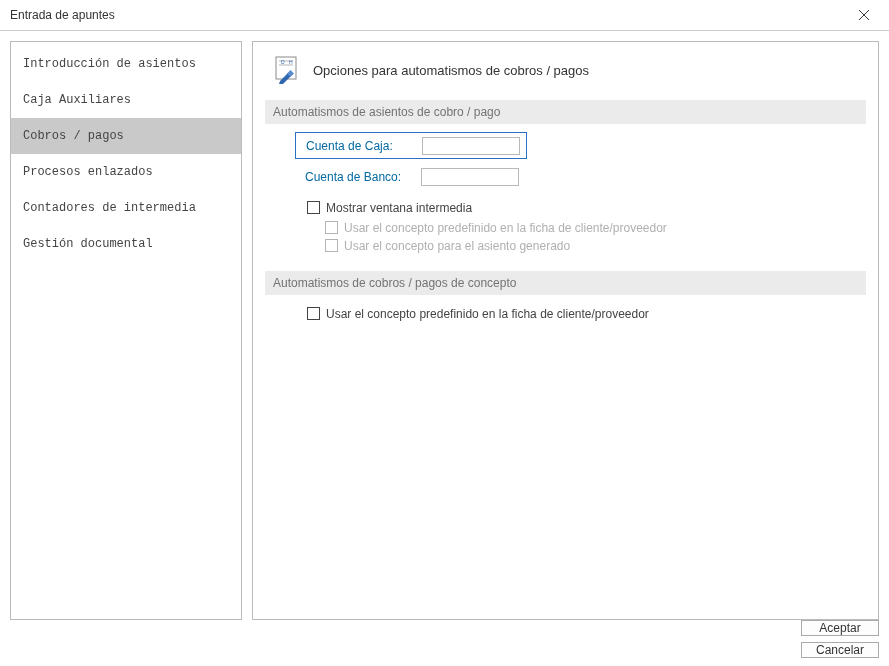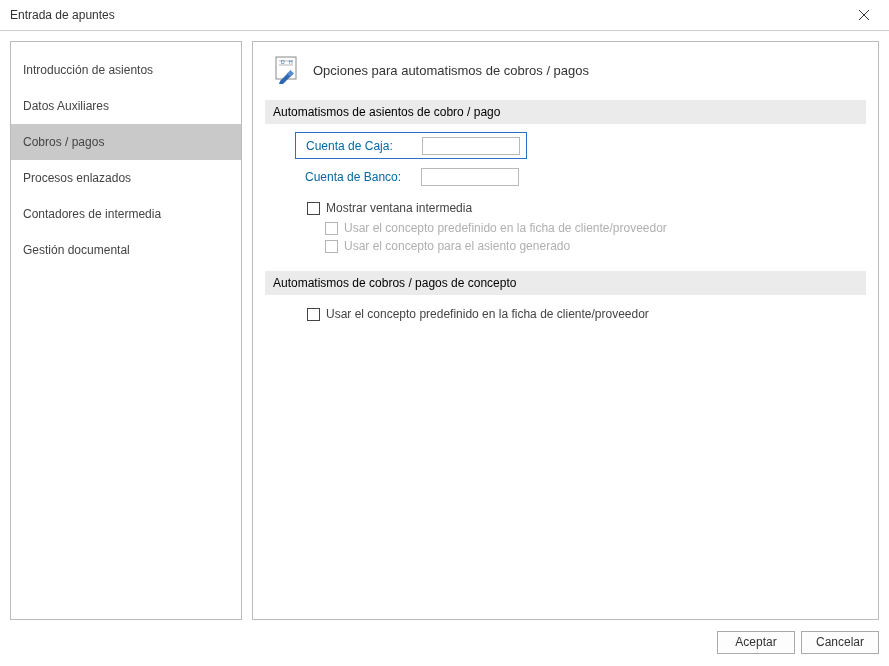--- a/index.html
+++ b/index.html
@@ -43,21 +43,22 @@
     flex: 1;
     display: flex;
     padding: 10px 10px 6px 10px;
     gap: 10px;
   }
 
   .sidebar {
     width: 232px;
     border: 1px solid #bbb;
     background: #fff;
-    padding-top: 10px;
+    padding-top: 4px;
+    font-family: Liberation Mono, monospace;
   }
   .sidebar-item {
     height: 36px;
     display: flex;
     align-items: center;
     padding: 0 12px;
     color: #444;
     cursor: default;
   }
   .sidebar-item.selected {
@@ -85,21 +86,21 @@
     font-size: 13px;
     color: #333;
   }
 
   .section-header {
     background: #ebebeb;
     height: 24px;
     display: flex;
     align-items: center;
     padding: 0 8px;
-    color: #000000;
+    color: #737373;
     font-size: 12px;
   }
 
   .field-block-hl {
     border: 1px solid #2a6fc6;
     display: inline-flex;
     align-items: center;
     height: 27px;
     margin: 8px 0 6px 30px;
     padding: 0 6px 0 10px;
@@ -119,21 +120,21 @@
   .field-block {
     display: inline-flex;
     align-items: center;
     height: 24px;
     margin: 0 0 0 30px;
     padding: 0 6px 0 10px;
   }
 
   .checkbox-row {
     display: flex;
-    align-items: flex-end;
+    align-items: flex-start;
     gap: 6px;
     margin: 12px 0 6px 42px;
   }
   .checkbox-row.indent {
     margin-left: 60px;
     margin-top: 4px;
     margin-bottom: 2px;
   }
   .cb {
     width: 13px; height: 13px;
@@ -144,23 +145,24 @@
   .cb.disabled { border-color: #b4b4b4; }
   .cb-label.disabled { color: #b0b0b0; }
 
   .section-gap { height: 16px; }
 
   .footer {
     height: 40px;
     border-top: 0;
     display: flex;
     justify-content: flex-end;
-    align-items: center;
+    align-items: flex-end;
     padding: 0 10px 8px 0;
     gap: 6px;
+    flex-direction: column;
   }
   .btn {
     width: 78px; height: 23px;
     border: 1px solid #aaa;
     background: #fdfdfd;
     font-family: inherit;
     font-size: 12px;
     color: #333;
     display: flex;
     align-items: center;
@@ -184,21 +186,21 @@
   </div>
   <div class="hr-top"></div>
 
   <div class="content">
 
     <div class="sidebar" id="sidebar">
         <div class="sidebar-item">
           <span>Introducción de asientos</span>
         </div>
         <div class="sidebar-item">
-          <span>Datos Auxiliares</span>
+          <span>Caja Auxiliares</span>
         </div>
         <div class="sidebar-item selected">
           <span>Cobros / pagos</span>
         </div>
         <div class="sidebar-item">
           <span>Procesos enlazados</span>
         </div>
         <div class="sidebar-item">
           <span>Contadores de intermedia</span>
         </div>

